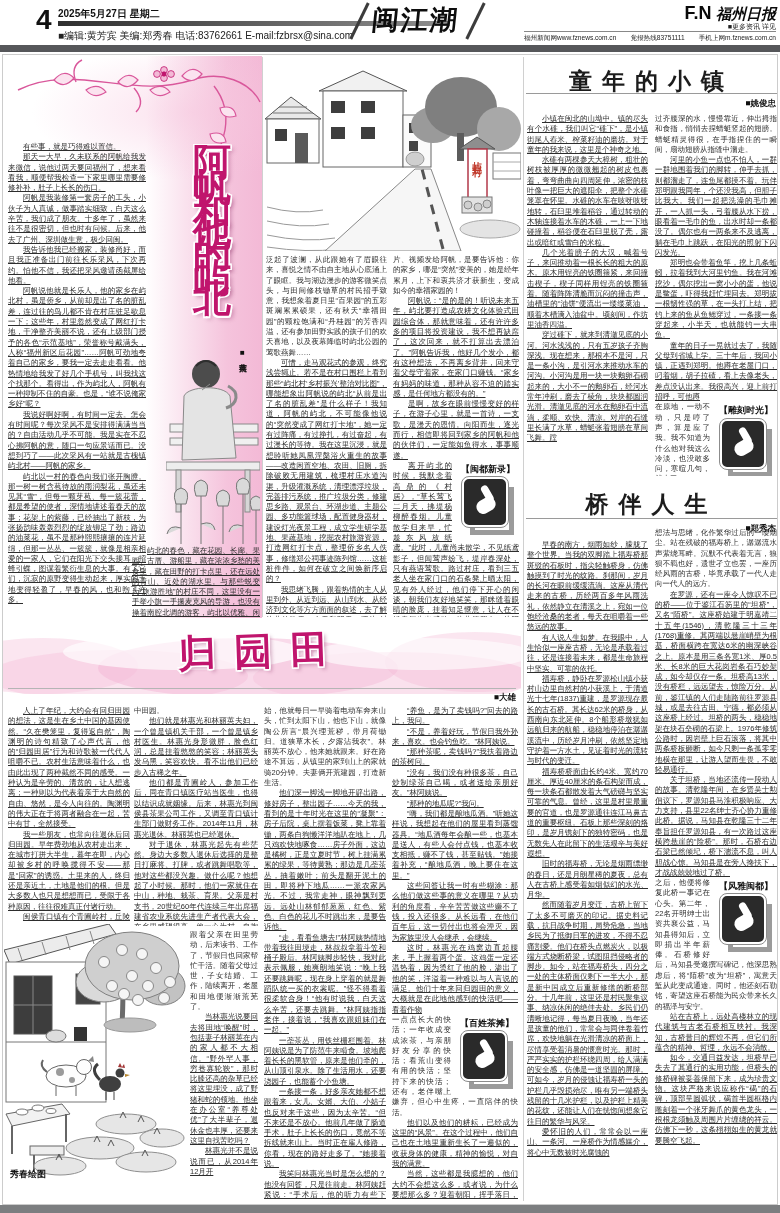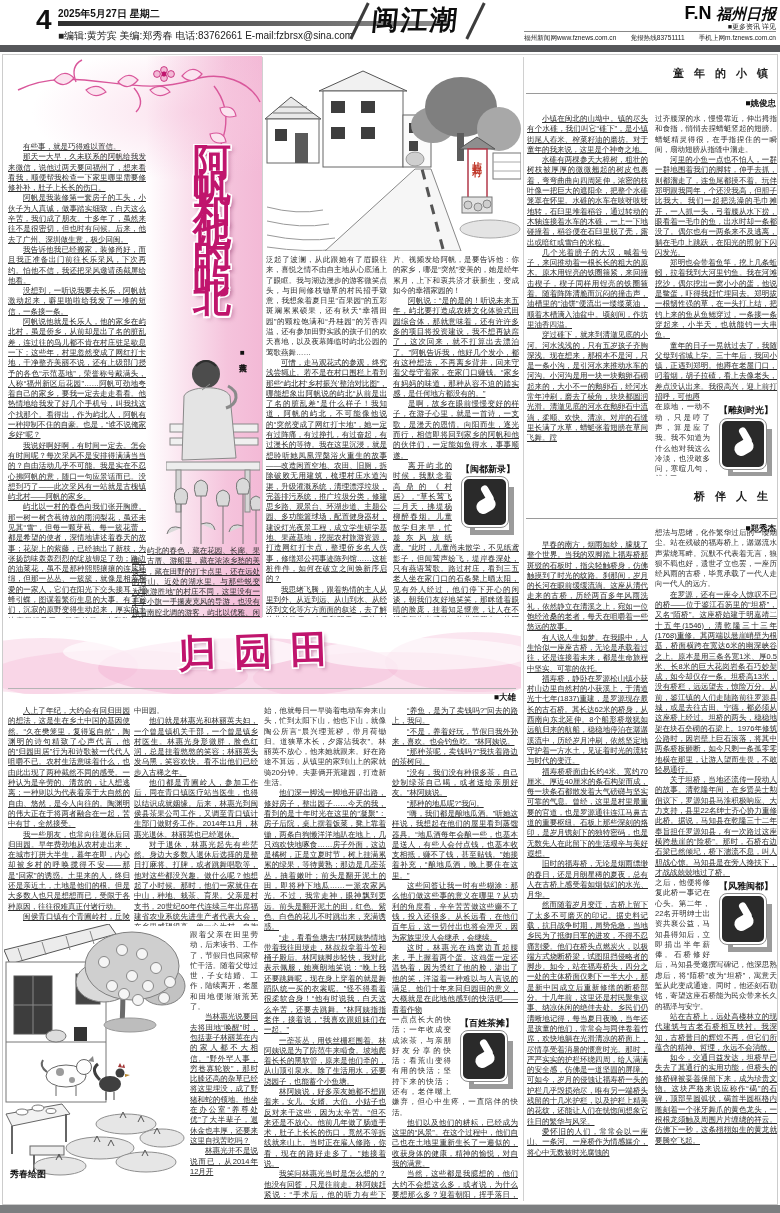--- a/index.html
+++ b/index.html
@@ -6,21 +6,21 @@
   #paper{position:relative;width:780px;height:1213px;background:#fff;overflow:hidden;
          font-family:"Liberation Sans",sans-serif;color:#222;}
   .abs{position:absolute;}
   
   .col{position:absolute;font-size:7.5px;line-height:10.3px;text-align:justify;
        color:#2d2d2d;overflow:hidden;}
   .col p{margin:0;}
   .col .p{text-indent:2em;text-decoration:underline;}
   .col .cont{text-indent:0;}
   
-  .atitle{position:absolute;text-align:right;font-size:11px;font-weight:600;
+  .atitle{position:absolute;text-align:center;font-size:23px;font-weight:600;
           letter-spacing:10px;color:#1c1c1c;white-space:nowrap;}
   .rule{position:absolute;height:1px;background:#9a9a9a;}
   .author{position:absolute;text-align:right;font-size:8.5px;font-weight:bold;color:#111;}
   
   .magenta{color:#c0156d;font-weight:bold;
     text-shadow:-1.5px -1.5px 0 #fff,1.5px -1.5px 0 #fff,-1.5px 1.5px 0 #fff,
       1.5px 1.5px 0 #fff,0 -1.5px 0 #fff,0 1.5px 0 #fff,-1.5px 0 0 #fff,1.5px 0 0 #fff,
       3px 3px 4px rgba(120,20,80,.35);}
   .vtext{writing-mode:vertical-rl;text-orientation:upright;}
   
@@ -98,21 +98,20 @@
   </svg>
 
   <div class="vtext magenta abs" style="left:186px;top:116px;height:452px;font-size:38px;letter-spacing:0.58em;font-family:'Liberation Serif',serif;">阿帆和他的屿北</div>
   <div class="vtext abs" style="left:236px;top:348px;font-size:8px;font-weight:bold;color:#111;">■黄燕</div>
 
   <div class="col" style="left:8px;top:142px;width:138px;height:476px;">
       <p class="p">有些事，就是巧得难以置信。</p>
       <p class="p">那天一大早，久未联系的阿帆给我发来微信，说他过两天要回福州了，想来看看我，顺便帮我检查一下家里哪里需要修修补补，肚子上长长的伤口。</p>
       <p class="p">阿帆是我装修第一套房子的工头，小伙子为人真诚，做事踏实细致，白天这么辛苦，我们成了朋友。十多年了，虽然来往不是很密切，但也时有问候。后来，他去了广州、深圳做生意，极少回闽。</p>
       <p class="p">我告诉他我已经搬家，装修尚好，而且我正准备出门前往长乐采风，下次再约。怕他不信，我还把采风邀请函截屏给他看。</p>
-      <p class="p">没想到，一听说我要去长乐，阿帆就激动起来，噼里啪啦给我发了一堆的短信，一条接一条。</p>
       <p class="p">阿帆说他就是长乐人，他的家乡在屿北村，虽是侨乡，从前却是出了名的脏乱差，连过往的鸟儿都不肯在村庄驻足歇息一下；这些年，村里忽然变成了网红打卡地，干净整齐美丽不说，还有上级部门授予的各色“示范基地”，荣誉称号戴满头，人称“福州新区后花园”……阿帆可劲地夸着自己的家乡，要我一定去走走看看。他热情地给我发了好几个手机号，叫我找这个找那个。看得出，作为屿北人，阿帆有一种抑制不住的自豪。也是，“谁不说俺家乡好”呢？</p>
       <p class="p">我说好啊好啊，有时间一定去。怎会有时间呢？每次采风不是安排得满满当当的？自由活动几乎不可能。我是实在不忍心拂阿帆的意，随口一句应景话而已。没想到巧了——此次采风有一站就是古槐镇屿北村——阿帆的家乡。</p>
       <p class="p">屿北以一村的春色向我们张开胸膛。那一树一树含苞待放的雨润梨花，虽还未见其“雪”，但每一颗芽苞、每一簇花蕾，都是希望的使者，深情地讲述着春天的故事；花架上的紫藤，已经抽出了新枝，为张扬韵味轰轰烈烈的绽放铆足了劲；路边的油菜花，虽不是那种熙熙攘攘的连片延绵，但那一丛丛、一簇簇，就像是相亲相爱的一家人，它们在阳光下交头接耳，招蜂引蝶，图谋着繁衍生息的大事。有了它们，沉寂的原野变得生动起来，厚实的土地变得轻盈了，早春的风，也和煦了许多。</p>
     </div>
 
   <svg class="abs" style="left:166px;top:346px;" width="94" height="200" viewBox="0 0 94 200">
     <rect x="4" y="78" width="88" height="8" fill="#f0f0f0" stroke="#8a8a8a"></rect>
     <rect x="4" y="92" width="88" height="7" fill="#f0f0f0" stroke="#8a8a8a"></rect>
     <rect x="0" y="116" width="94" height="8" fill="#ededed" stroke="#8a8a8a"></rect>
     <rect x="10" y="124" width="5" height="42" fill="#d6d6d6" stroke="#8a8a8a"></rect>
@@ -390,24 +389,24 @@
   </svg>
   <div class="abs" style="left:10px;top:1168px;font-size:9px;font-weight:bold;color:#111;">秀春绘图</div>
 
   <div class="col" style="left:190px;top:930px;width:68px;height:266px;">
       <p class="cont">跟着父亲在田里劳动，后来读书、工作了，节假日也回家帮忙干活。随着父母过世，子女结婚、工作，陆续离开，老屋和田地便渐渐荒芜了。</p>
       <p class="p">当林惠光说要回去将田地“唤醒”时，包括妻子林丽英在内的家人都不大相信。“野外罕人事，穷巷寡轮鞅”，那时比膝还高的杂草已经将这里埋没，成了野猪和蛇的领地。他坐在办公室“养尊处优”了大半辈子，退休金也丰厚，还要来这里自找苦吃吗？</p>
       <p class="p">林惠光并不是说说而已，从2014年12月开</p>
     </div>
   <div class="col" style="left:264px;top:706px;width:122px;height:494px;">
       <p class="cont">始，他就每日一早骑着电动车奔来山头，忙到太阳下山，他也下山，就像陶公所言“晨兴理荒秽，带月荷锄归。道狭草木长，夕露沾我衣”。林丽英不放心，他来她就跟来。好在路途不算远，从镇里的家到山上的家就骑20分钟。夫妻俩开荒建园，打造新生活。</p>
-      <p class="p">他们深一脚浅一脚地开辟出路，修好房子，整出园子……今天的我，看到的是十年时光在这里的“凝聚”：房子后院，桌上摆着饭菜，凳上靠着锄，两条白狗懒洋洋地趴在地上，几只鸡欢快地啄食……房子外面，这边是橘树，正是立夏时节，树上挂满累累的绿果，等待黄熟；那边是几垄茶丛，抽着嫩叶；前头是翻开泥土的田，即将种下地瓜……一派农家风光。不过，我常走神，眼神飘到更远。前头是翻开泥土的田，红色、紫色、白色的花儿不时跳出来，充满诱惑。</p>
+      <p class="p">他们深一脚浅一脚地开辟出路，修好房子，整出园子……今天的我，看到的是十年时光在这里的“凝聚”：房子后院，桌上摆着饭菜，凳上靠着锄，两条白狗懒洋洋地趴在地上，几只鸡欢快地啄食……房子外面，这边是橘树，正是立夏时节，树上挂满累累的绿果，等待黄熟；那边是几垄茶丛，抽着嫩叶；前头是翻开泥土的田，即将种下地瓜……一派农家风光。不过，我常走神，眼神飘到更远。远处山林郁郁葱葱，红色、紫色、白色的花儿不时跳出来，是要告诉他。</p>
       <p class="p">“走，看看鱼塘去!”林阿姨热情地带着我往田埂走，林叔叔拿着斗笠和桶子殿后。林阿姨脚步轻快，我对此表示佩服，她爽朗地笑说：“晚上我还要跳舞呢，现在身上穿着的就是舞蹈队统一买的衣裳呢。”怪不得看着很柔软合身！“他有时说我，白天这么辛苦，还要去跳舞。”林阿姨指指老伴，接着说，“我喜欢跟姐妹们在一起。”</p>
       <p class="p">一垄茶丛，用铁丝栅栏围着。林阿姨说是为了防范牛来啃食。坡地爬着长长的黑软管，原来是他们牵的，从山顶引泉水。除了生活用水，还要浇园子，也能蓄个小鱼塘。</p>
-      <p class="p">林阿姨说，好多亲友她都不想跟着来，女儿、女婿、大伯、小姑子也反对来干这些，因为太辛苦。“但不来还是不放心。他前几年做了肠道手术，肚子上长长的伤口，竟然不等拆线就来山上。当时正在雇人修路，你看，现在的路好走多了。”她接着说。</p>
+      <p class="p">一条接一条，好多亲友她都不想跟着来，女儿、女婿、大伯、小姑子也反对来干这些，因为太辛苦。“但不来还是不放心。他前几年做了肠道手术，肚子上长长的伤口，竟然不等拆线就来山上。当时正在雇人修路，你看，现在的路好走多了。”她接着说。</p>
       <p class="p">我笑问林惠光当时是怎么想的？他没有回答，只是往前走。林阿姨赶紧说：“手术后，他的听力有些下降，要大声说话才能听得到。”她望着老伴的背影，眼睛里流露出许多心疼。</p>
     </div>
   <div class="col" style="left:392px;top:706px;width:126px;height:494px;">
     <div>
         <p class="p">“养鱼，是为了卖钱吗?”回去的路上，我问。</p>
         <p class="p">“不是，养着好玩，节假日我外孙来，喜欢。也会钓鱼吃。”林阿姨说。</p>
         <p class="p">“那种茶呢，卖钱吗?”我扶着路边的茶树问。</p>
         <p class="p">“没有，我们没有种很多茶，自己炒制绿茶自己喝，或者送给亲朋好友。”林阿姨说。</p>
         <p class="p">“那种的地瓜呢?”我问。</p>
         <p class="p">“嗨，我们都是酿地瓜酒。”听她这样说，我想起在他们的屋里看到蒸馏器具。“地瓜酒每年会酿一些，也基本是送人，有些人会付点钱，也基本收支相抵，赚不了钱，甚至贴钱。”她接着补充，“酿地瓜酒，晚上要住在这里。”</p>

